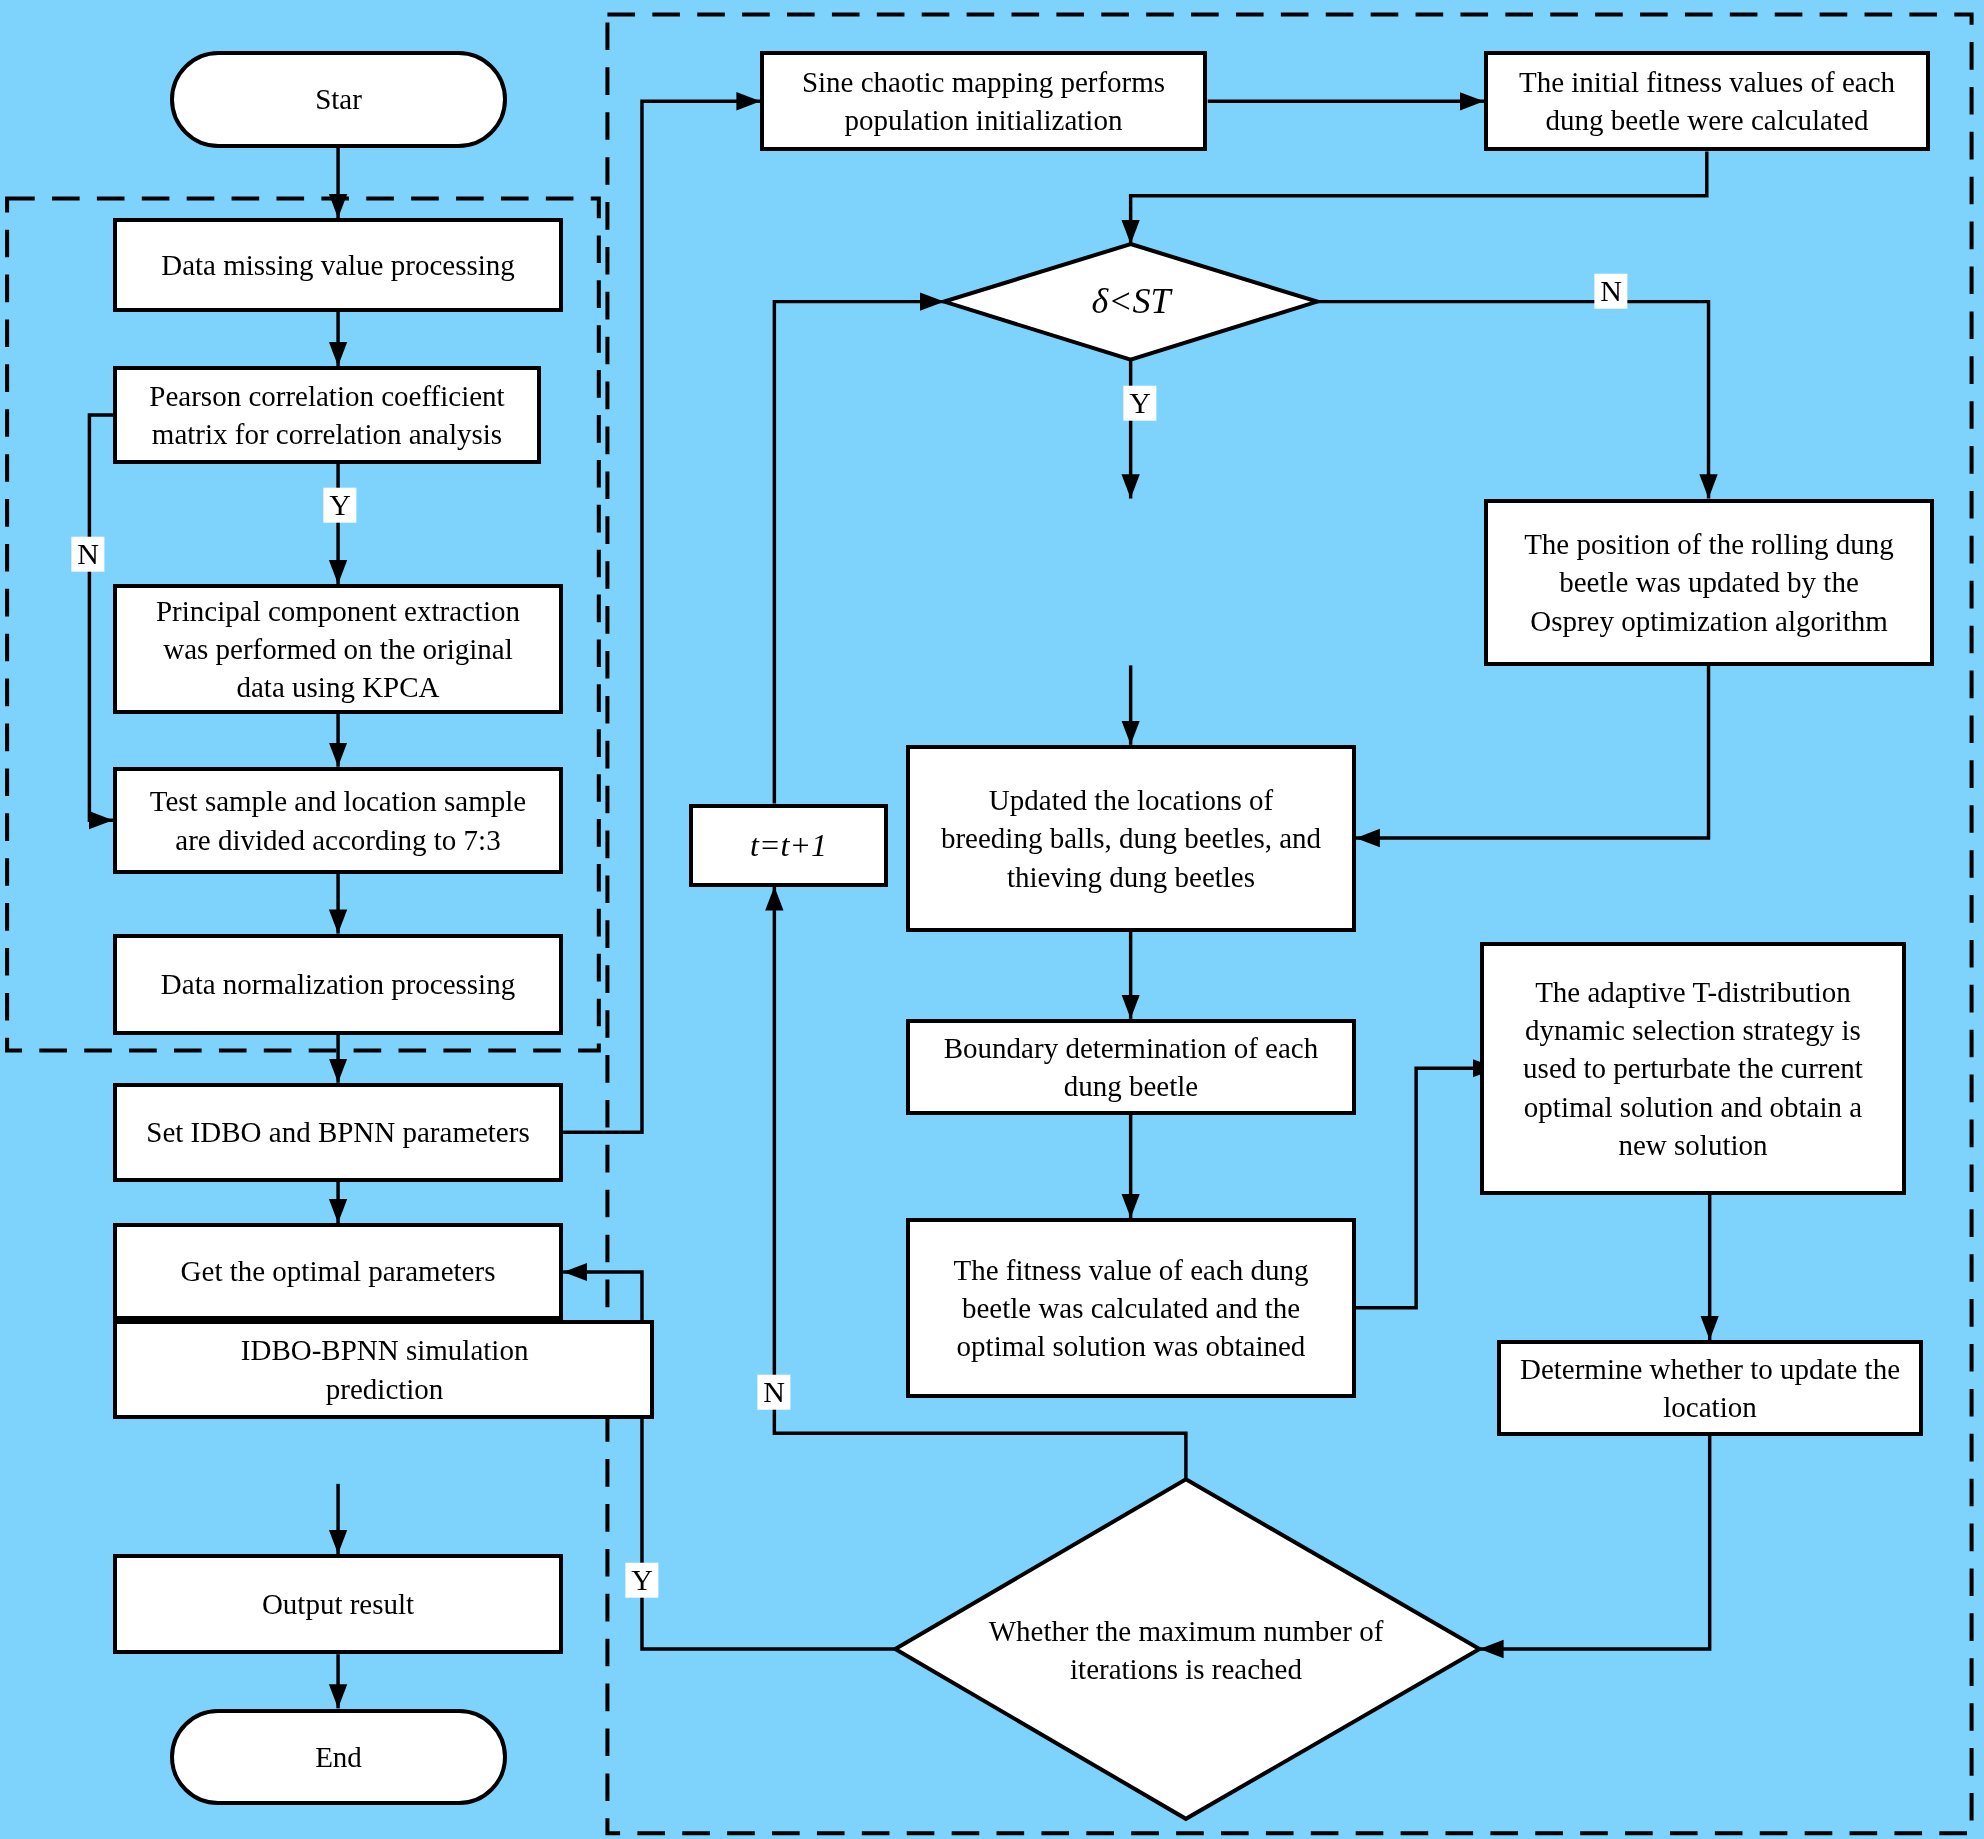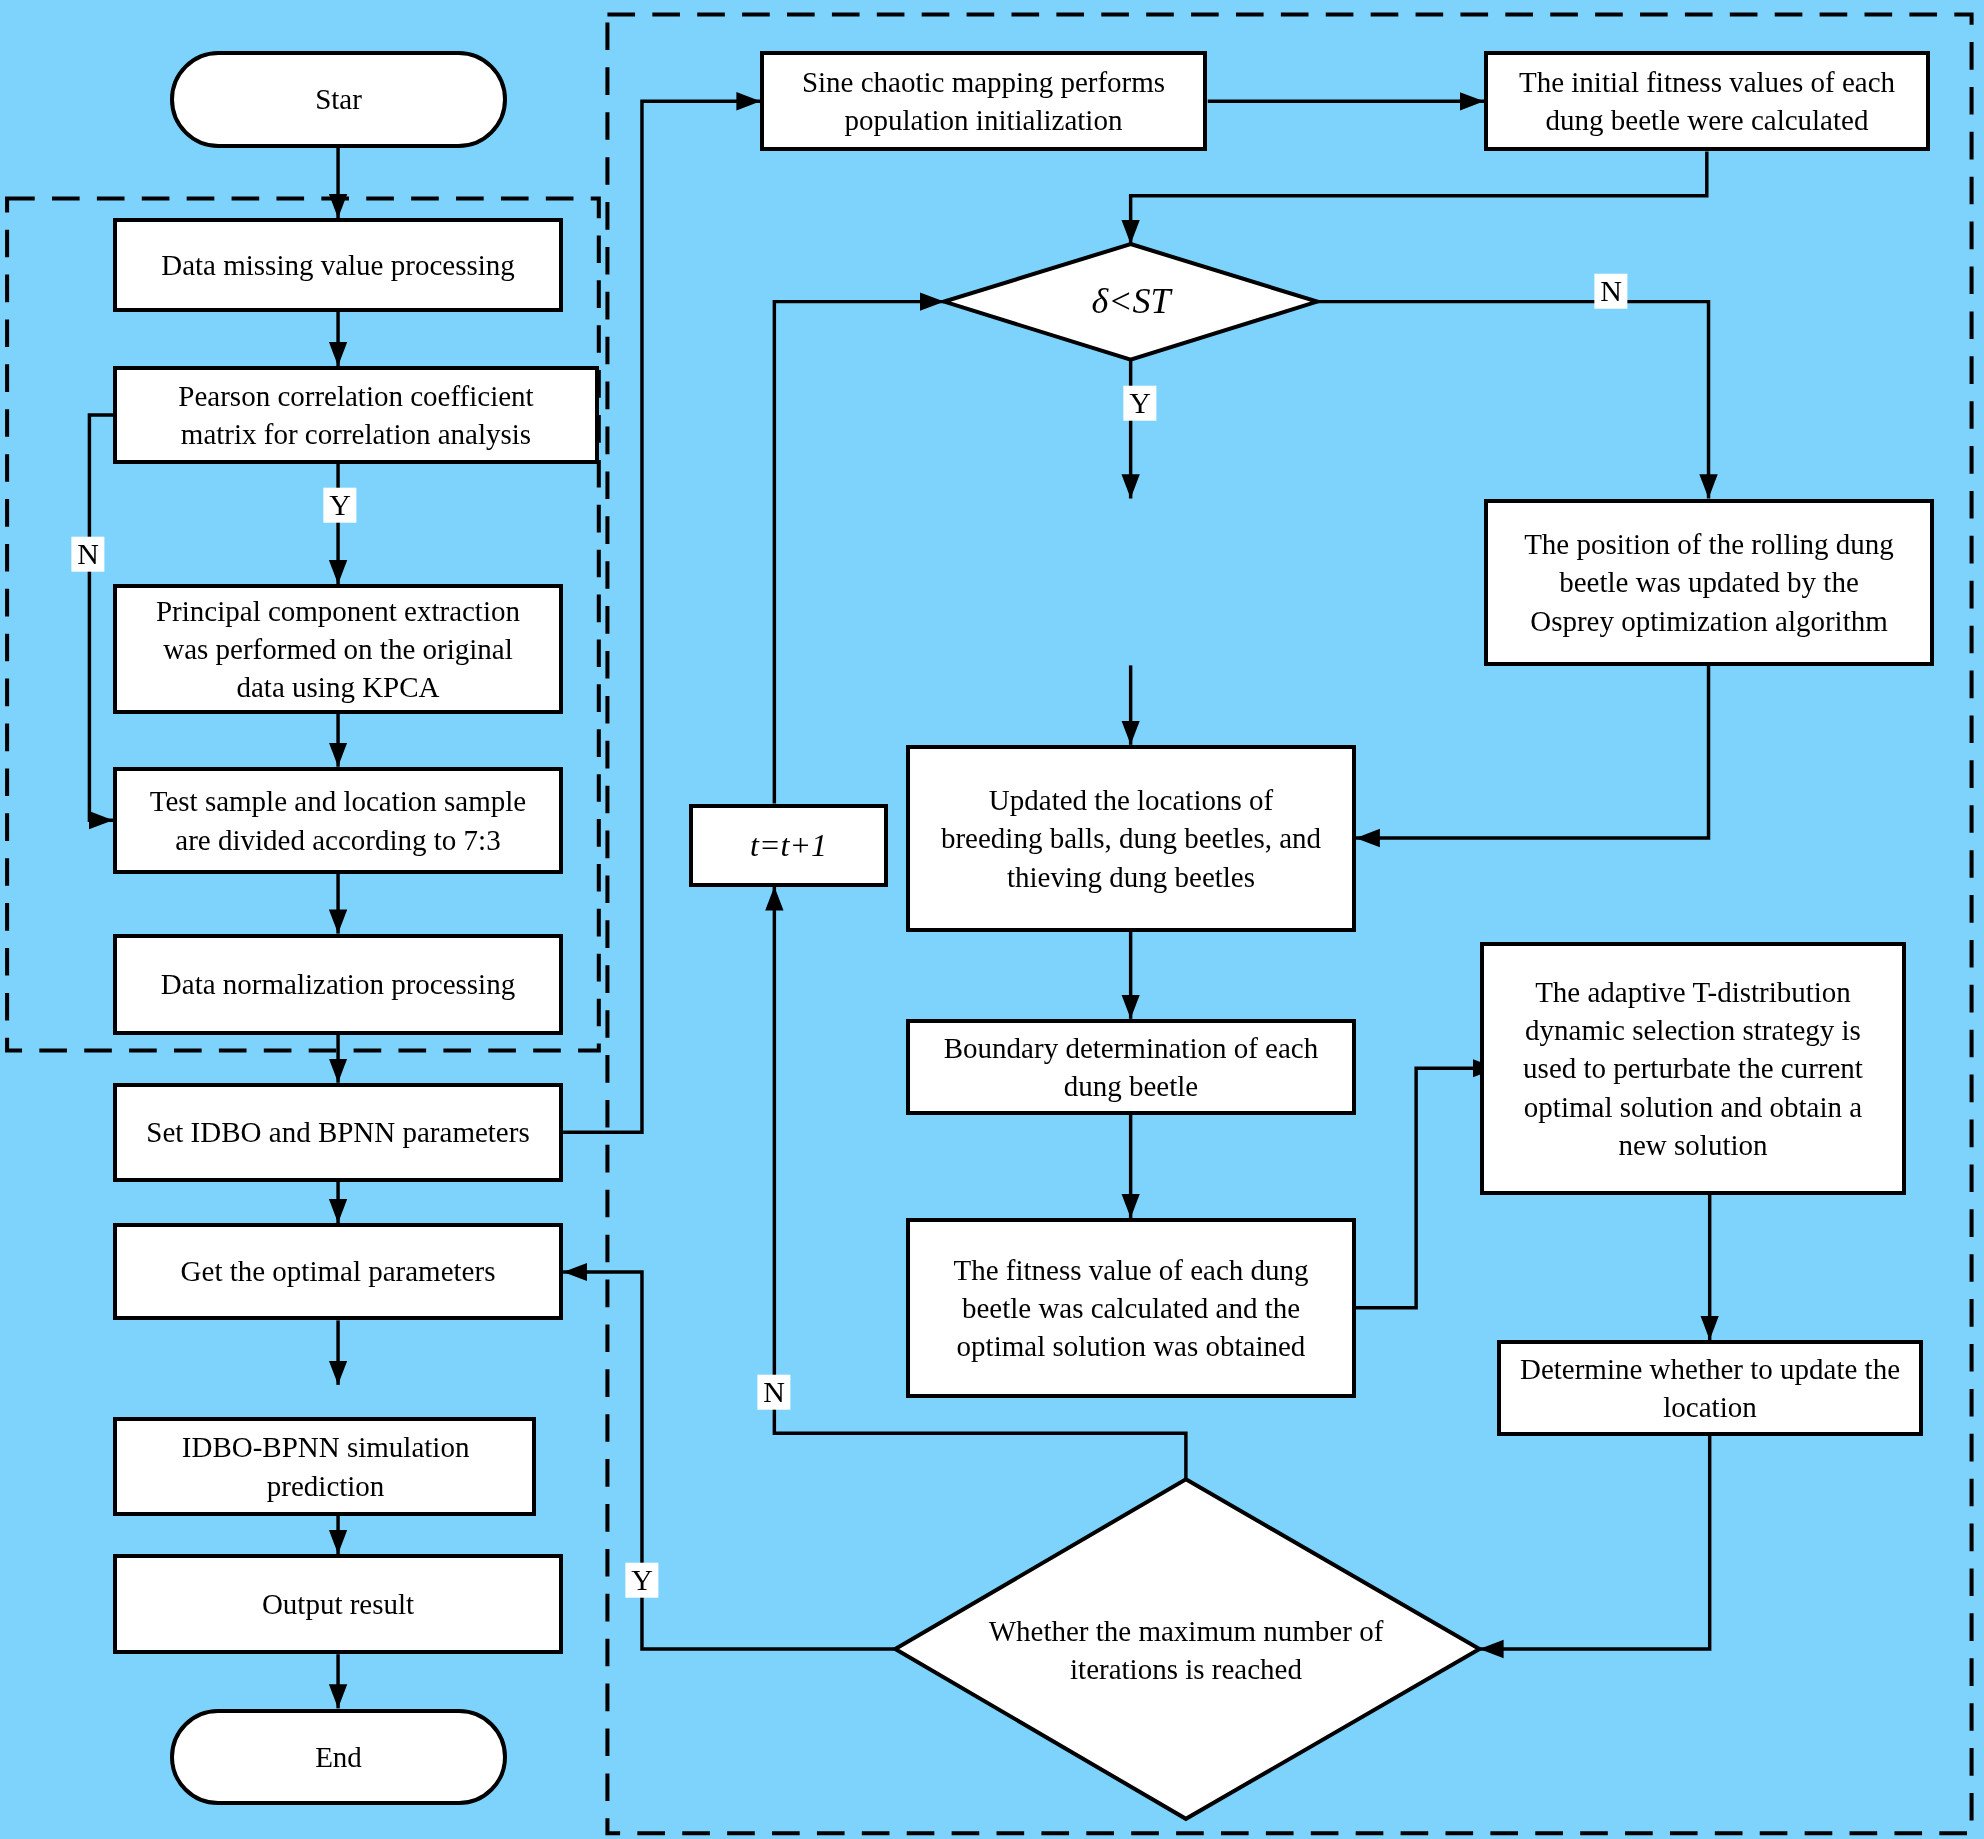--- a/index.html
+++ b/index.html
@@ -60,31 +60,31 @@
       <path d="M2970 2076 V2328" marker-end="url(#arr)"></path>
       <path d="M2970 2495 V2865 H2570" marker-end="url(#arr)"></path>
       <path d="M2060 2570 V2490 H1345 V1540" marker-end="url(#arr)"></path>
       <path d="M1345 1396 V524 H1640" marker-end="url(#arr)"></path>
       <path d="M1555 2865 H1115 V2210 H978" marker-end="url(#arr)"></path>
     </g>
   </svg>
 
   <div class="box oval" style="left:170px;top:51px;width:337px;height:97px;">Star</div>
   <div class="box" style="left:113px;top:218px;width:450px;height:94px;">Data missing value processing</div>
-  <div class="box" style="left:113px;top:366px;width:486px;height:98px;">Pearson correlation coefficient
+  <div class="box" style="left:113px;top:366px;width:428px;height:98px;">Pearson correlation coefficient
 matrix for correlation analysis</div>
   <div class="box" style="left:113px;top:584px;width:450px;height:130px;">Principal component extraction
 was performed on the original
 data using KPCA</div>
   <div class="box" style="left:113px;top:767px;width:450px;height:107px;">Test sample and location sample
 are divided according to 7:3</div>
   <div class="box" style="left:113px;top:934px;width:450px;height:101px;">Data normalization processing</div>
   <div class="box" style="left:113px;top:1083px;width:450px;height:99px;">Set IDBO and BPNN parameters</div>
   <div class="box" style="left:113px;top:1223px;width:450px;height:97px;text-align:center;">Get the optimal parameters</div>
-  <div class="box" style="left:113px;top:1417px;width:423px;height:99px;padding-left:8px;">IDBO-BPNN simulation
+  <div class="box" style="left:113px;top:1320px;width:541px;height:99px;padding-left:8px;">IDBO-BPNN simulation
 prediction</div>
   <div class="box" style="left:113px;top:1554px;width:450px;height:100px;">Output result</div>
   <div class="box oval" style="left:170px;top:1709px;width:337px;height:96px;">End</div>
 
   <div class="box" style="left:760px;top:51px;width:447px;height:100px;">Sine chaotic mapping performs
 population initialization</div>
   <div class="box" style="left:1484px;top:51px;width:446px;height:100px;">The initial fitness values of each
 dung beetle were calculated</div>
   <div class="box" style="left:1484px;top:499px;width:450px;height:167px;">The position of the rolling dung
 beetle was updated by the

